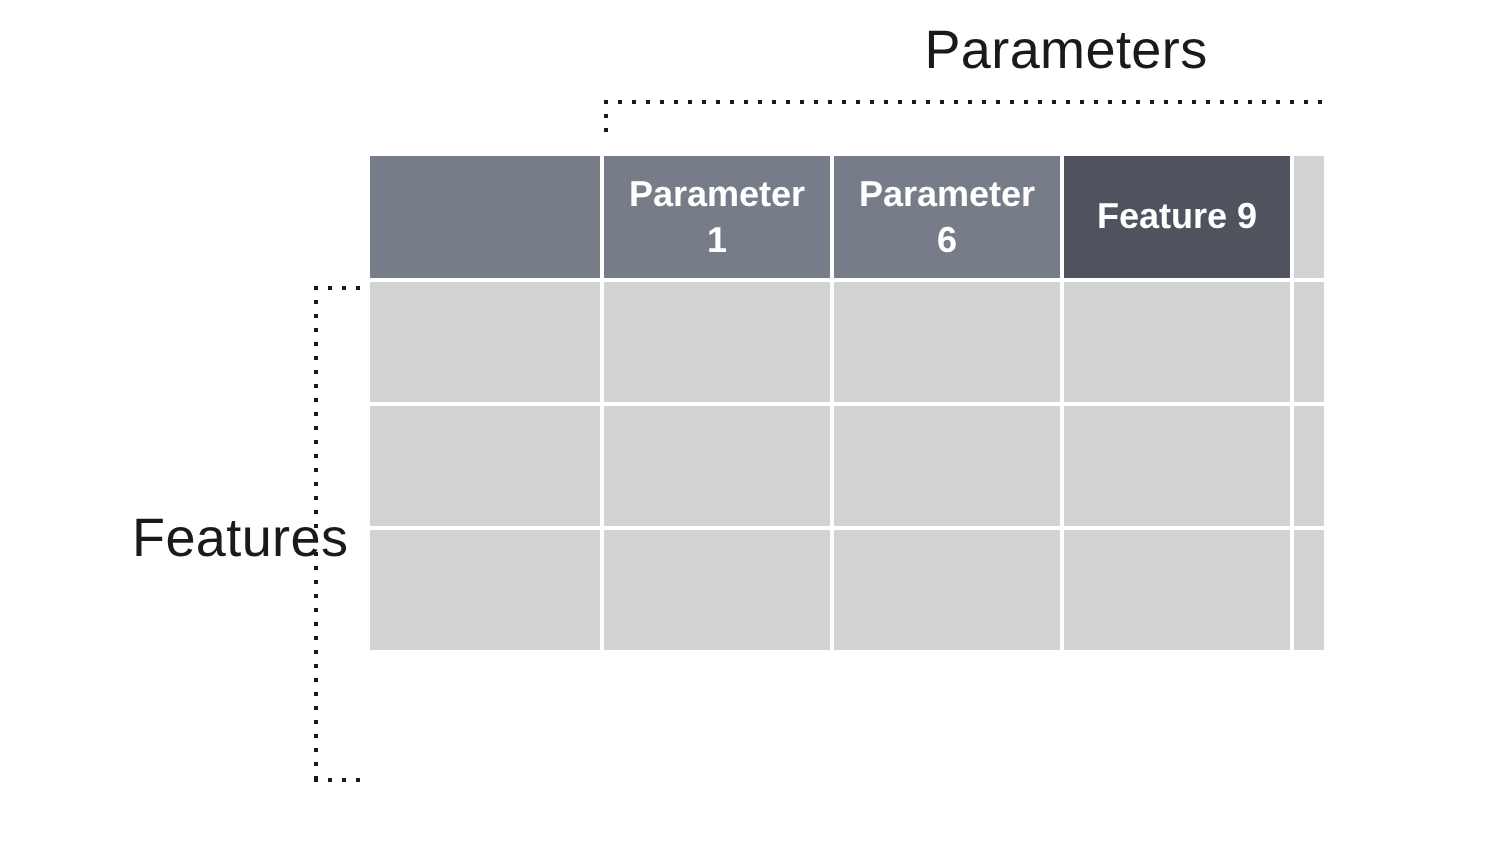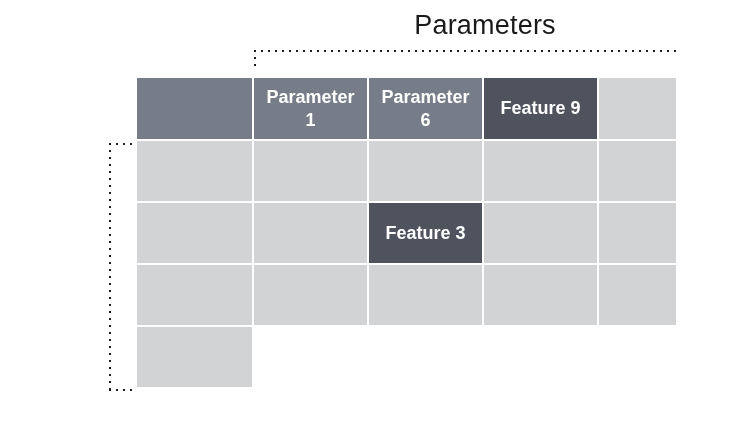--- a/index.html
+++ b/index.html
@@ -1,21 +1,21 @@
 <!DOCTYPE html>
 <html style="--header-bg: #767D88; --row-header-bg: #4E535D; --cell-bg: #D2D3D5; --table-text: #FFFFFF; --label-text: #1A1A1A; --bracket-dots: #1A1A1A; --background: #FFFFFF;"><head>
 <meta charset="utf-8">
 <style>
   :root{
     --header-bg:#767D88; --row-header-bg:#4E535D; --cell-bg:#D2D3D5;
     --table-text:#FFFFFF; --label-text:#1A1A1A; --bracket-dots:#1A1A1A; --background:#FFFFFF;
   }
   html,body{margin:0;padding:0;}
   body{font-family:"Liberation Sans","DejaVu Sans",sans-serif;background:#fff;}
-  .canvas{position:relative;width:676px;height:423px;background:var(--background);overflow:hidden;}
+  .canvas{position:relative;width:614px;height:423px;background:var(--background);overflow:hidden;margin-left:48px;}
 
   .title{position:absolute;color:var(--label-text);font-size:27px;font-weight:400;
          letter-spacing:0.2px;white-space:nowrap;}
   .title-top{left:253px;top:10px;width:464px;text-align:center;}
   .title-left{left:18px;top:254px;}
 
   
   .dot-h{position:absolute;height:2px;background-image:repeating-linear-gradient(90deg,
          var(--bracket-dots) 0 2px,transparent 2px 7px);}
   .dot-v{position:absolute;width:2px;background-image:repeating-linear-gradient(180deg,
@@ -43,20 +43,21 @@
 </head>
 <body>
 
 <div class="canvas">
 
   <div class="title title-top">Parameters</div>
   <div class="dot-h br-top-line"></div>
   <div class="dot-v br-top-tail-l"></div>
   <div class="dot-v br-top-tail-r"></div>
 
+  <div class="title title-left">Features</div>
   <div class="dot-v br-left-line"></div>
   <div class="dot-h br-left-tail-t"></div>
   <div class="dot-h br-left-tail-b"></div>
 
   <div class="grid">
 
     <div class="cell header"></div>
     <div class="cell header">
         <span class="wrap2">Parameter 1</span>
       </div>
@@ -68,21 +69,20 @@
     <div class="cell body"></div>
     <div class="cell body"></div>
     <div class="cell body"></div>
     <div class="cell body"></div>
 
     <div class="cell body"></div>
     <div class="cell body"></div>
     <div class="cell body"></div>
     <div class="cell body"></div>
 
-    <div class="cell rowhdr">Feature 3</div>
     <div class="cell body"></div>
     <div class="cell body"></div>
     <div class="cell body"></div>
     <div class="cell body"></div>
 
     <div class="cell body"></div>
     <div class="cell body"></div>
     <div class="cell body"></div>
     <div class="cell body"></div>
   </div>

